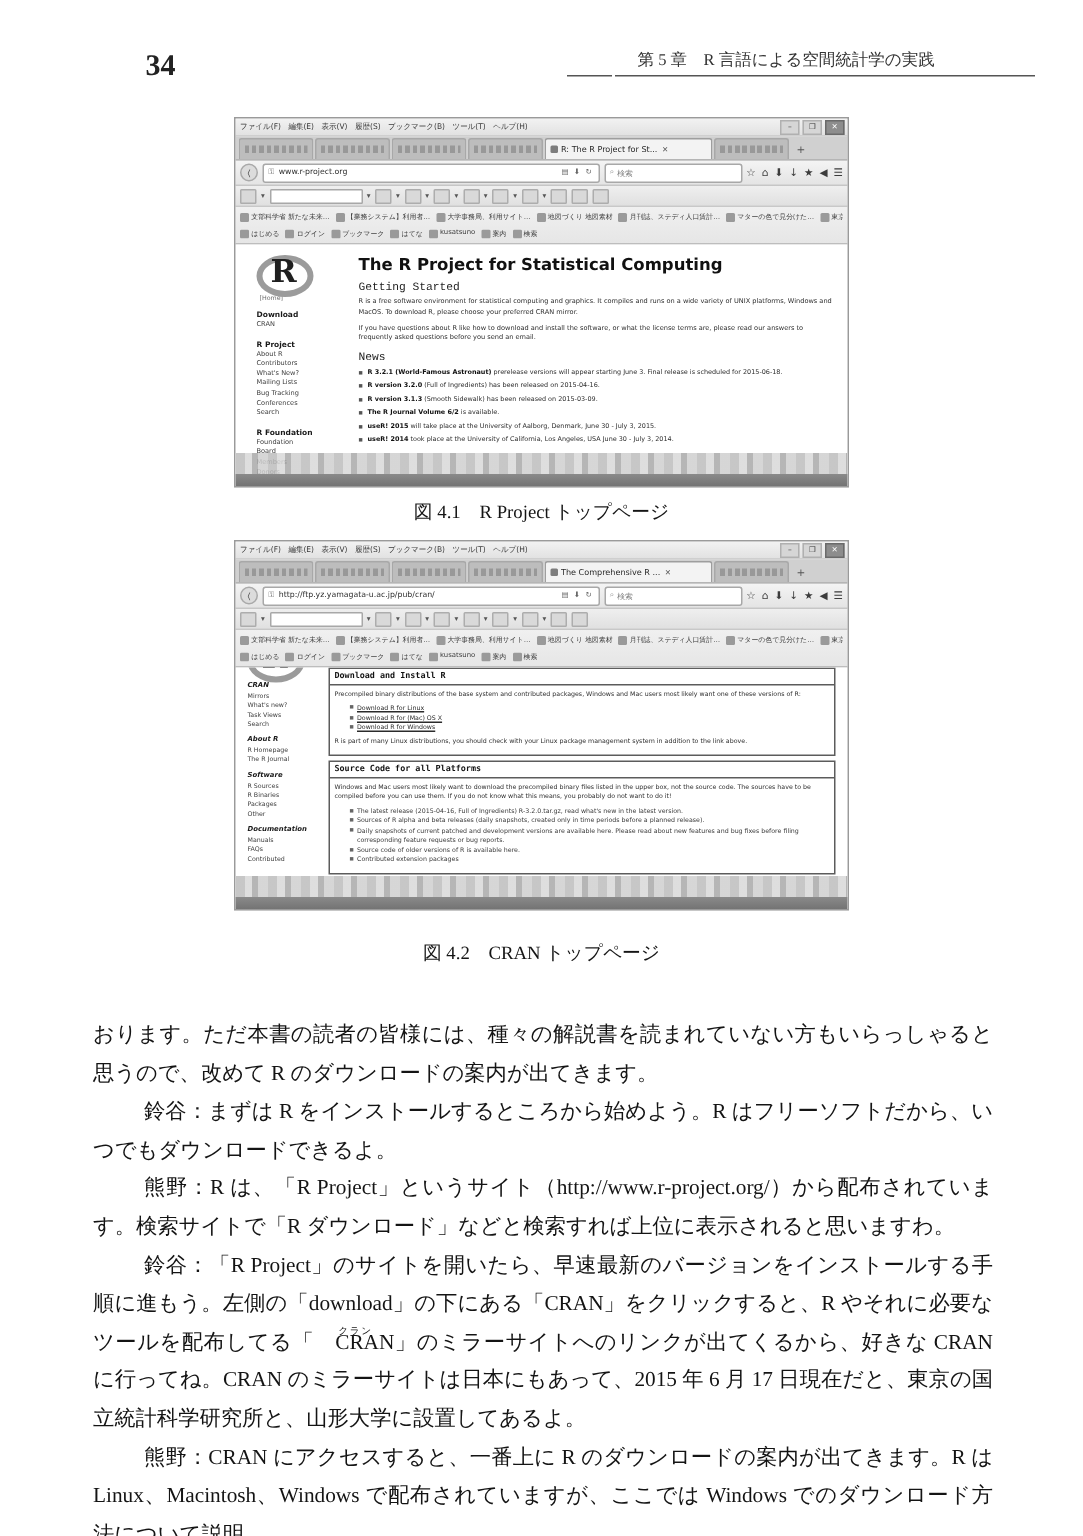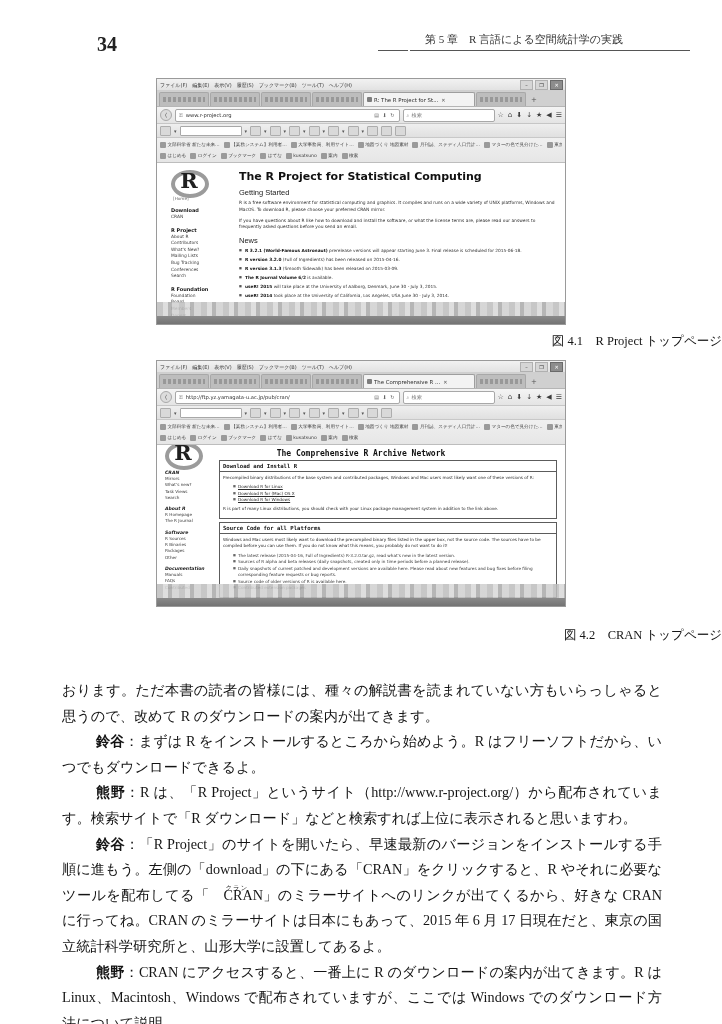--- a/index.html
+++ b/index.html
@@ -264,21 +264,21 @@
   .rp-side ul { list-style: none; margin: 0 0 6px 0; padding: 0; }
   .rp-side li { font-size: 4.4px; color: #3d3d3d; line-height: 1.5; }
   .rp-main { flex: 1 1 auto; min-width: 0; }
   .rp-main h1 {
     margin: 2px 0 2px 0;
     font-family: "DejaVu Sans", sans-serif;
     font-size: 11px; font-weight: 700; color: #111;
   }
   .rp-main h2 {
     margin: 5px 0 3px 0;
-    font-family: Liberation Sans, sans-serif;
+    font-family: Liberation Mono, monospace;
     font-size: 7.5px; font-weight: 400; color: #222;
   }
   .rp-main p {
     margin: 0 0 4px 0; font-size: 4.4px; line-height: 1.55; color: #2e2e2e;
     font-family: "DejaVu Sans", sans-serif;
   }
   .rp-news { list-style: none; margin: 2px 0 0 0; padding: 0; }
   .rp-news li {
     font-size: 4.3px; line-height: 1.5; color: #2e2e2e;
     margin-bottom: 2.5px; padding-left: 6px; position: relative;
@@ -337,21 +337,21 @@
   }
   .browser-bottom {
     height: 10px;
     background: linear-gradient(#8a8a8a,#6e6e6e);
   }
 
   
   .caption {
     position: absolute;
     left: 0; width: 722px;
-    text-align: right;
+    text-align: center;
     font-family: "Liberation Serif", serif;
     font-size: 12.5px;
     color: #151515;
   }
   #caption-1 { top: 333px; }
   #caption-2 { top: 627px; }
 
   
   .body-text {
     position: absolute;
@@ -361,21 +361,21 @@
   .body-text p {
     margin: 0 0 0 0;
     font-family: "Liberation Serif", "DejaVu Serif", serif;
     font-size: 14.2px;
     line-height: 25.6px;
     color: #141414;
     text-align: justify;
     text-justify: inter-character;
   }
   .body-text p.indent { text-indent: 14px; }
-  .body-text .spk { font-weight: 700; padding-left: 20px; }
+  .body-text .spk { font-weight: 400; padding-left: 20px; }
   .ruby-holder { position: relative; display: inline-block; }
   .ruby-holder .rt {
     position: absolute;
     left: 2px; top: -8px;
     font-size: 6.5px;
     letter-spacing: 1px;
     color: #171717;
     white-space: nowrap;
   }
 </style>
@@ -742,21 +742,20 @@
             <span class="bm-lbl">案内</span>
           </div>
         <div class="bm-item">
             <span class="bm-ico"></span>
             <span class="bm-lbl">検索</span>
           </div>
       </div>
     </div>
 
     <div class="b-viewport">
-      <div class="cr-title">The Comprehensive R Archive Network</div>
       <div class="cr-wrap">
         <div class="cr-side">
           <div class="r-logo" style="margin:-22px 0 6px 0;">
             <div class="ring"></div>
             <div class="rr">R</div>
           </div>
           <h4>CRAN</h4>
           <ul>
             <li>Mirrors</li>
             <li>What's new?</li>

